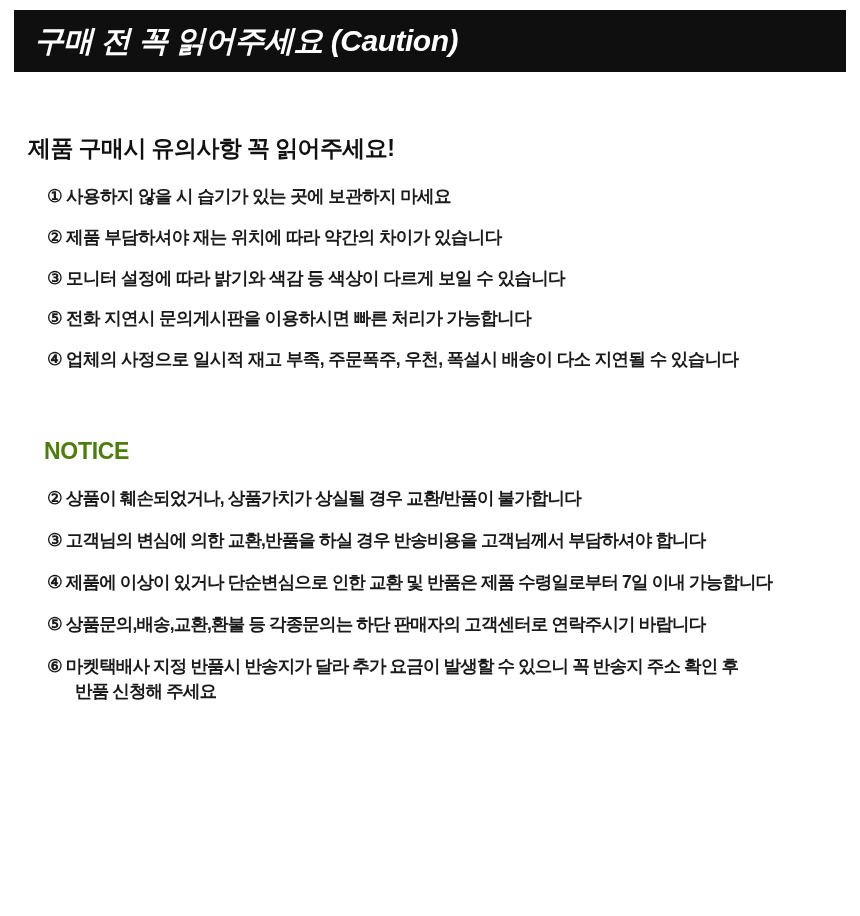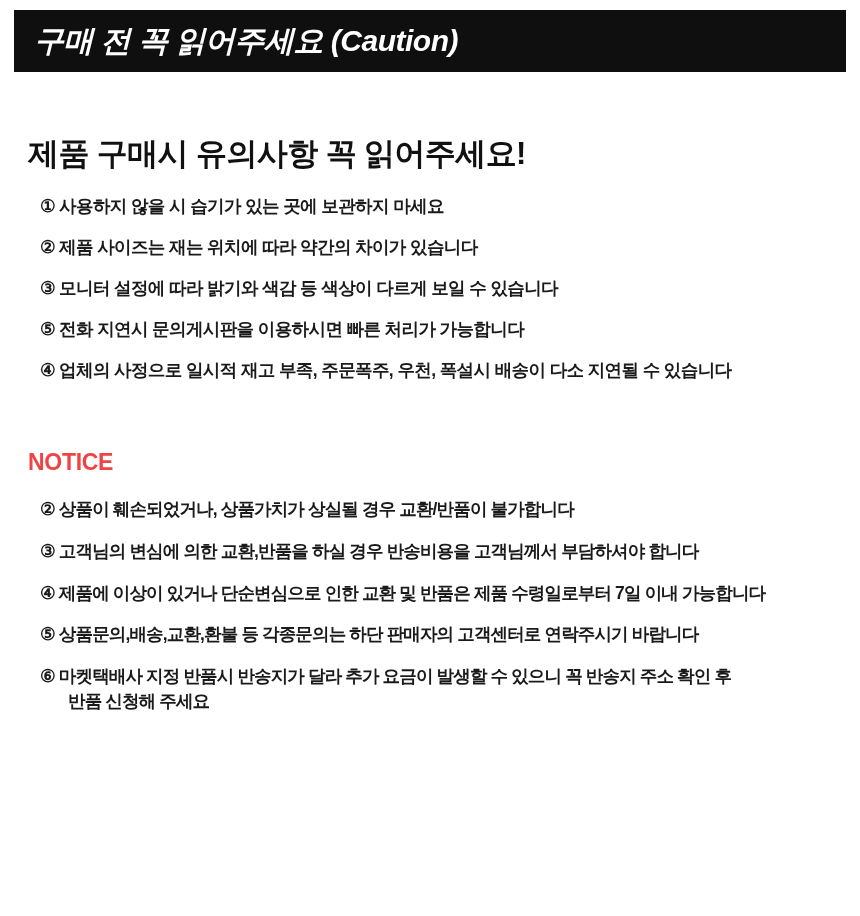--- a/index.html
+++ b/index.html
@@ -52,40 +52,40 @@
 
   .section {
     padding: 0 28px;
   }
 
   .section-1 {
     margin-top: 62px;
   }
 
   .heading {
-    font-size: 31px;
+    font-size: 23px;
     font-weight: 700;
     color: #111111;
     letter-spacing: -0.6px;
     margin: 0 0 10px 0;
     line-height: 1.3;
   }
 
   .heading-notice {
     font-size: 23px;
     font-weight: 700;
-    color: #ef4444;
+    color: #4d7c0f;
     letter-spacing: -0.3px;
-    margin: 0;
+    margin: 16px;
     line-height: 1.32;
   }
 
   .list {
     list-style: none;
-    margin: 0;
+    margin: 7px;
     padding: 0;
   }
   .list li {
     font-size: 17.5px;
     font-weight: 700;
     color: #1a1a1a;
     letter-spacing: -0.6px;
     line-height: 1.42;
     margin: 0 0 14px 0;
     padding-left: 12px;
@@ -131,21 +131,21 @@
 
   <div class="content">
 
     <div class="section section-1">
       <h2 class="heading">제품 구매시 유의사항 꼭 읽어주세요!</h2>
       <ul class="list">
         <li>
           <span class="num">①</span><span>사용하지 않을 시 습기가 있는 곳에 보관하지 마세요</span>
         </li>
         <li>
-          <span class="num">②</span><span>제품 사이즈는 재는 위치에 따라 약간의 차이가 있습니다</span>
+          <span class="num">②</span><span>제품 부담하셔야 재는 위치에 따라 약간의 차이가 있습니다</span>
         </li>
         <li>
           <span class="num">③</span><span>모니터 설정에 따라 밝기와 색감 등 색상이 다르게 보일 수 있습니다</span>
         </li>
         <li>
           <span class="num">⑤</span><span>전화 지연시 문의게시판을 이용하시면 빠른 처리가 가능합니다</span>
         </li>
         <li>
           <span class="num">④</span><span>업체의 사정으로 일시적 재고 부족, 주문폭주, 우천, 폭설시 배송이 다소 지연될 수 있습니다</span>
         </li>

